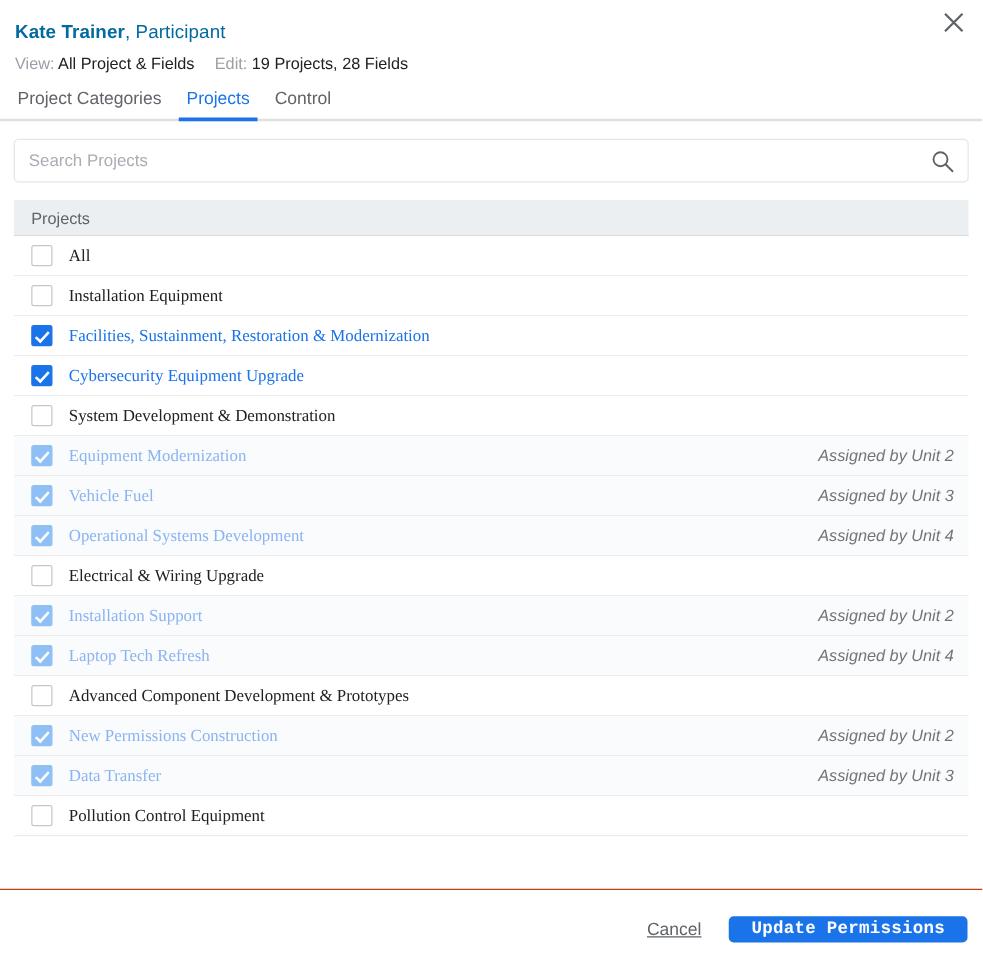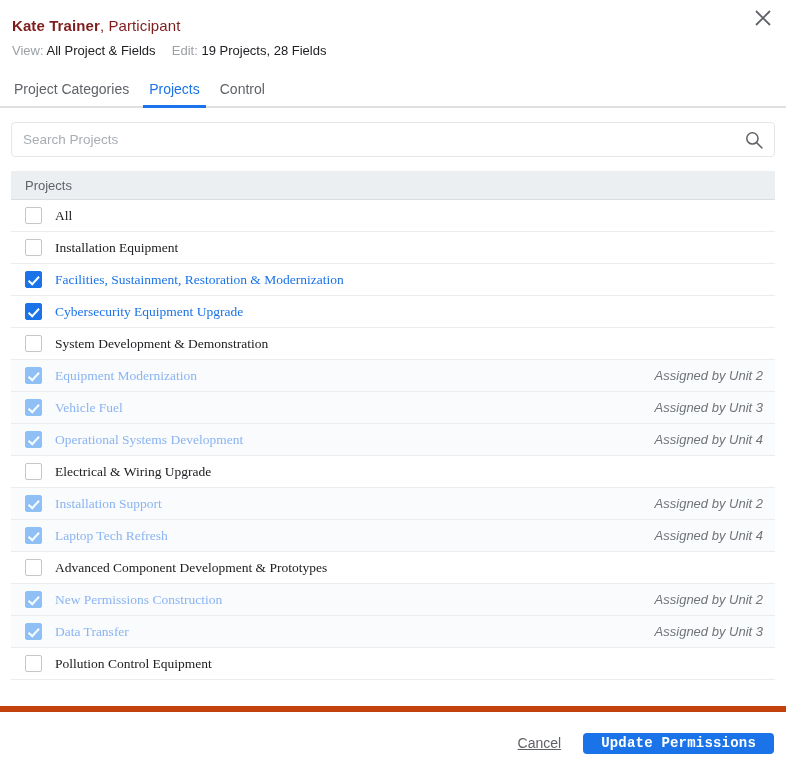--- a/index.html
+++ b/index.html
@@ -39,21 +39,21 @@
   }
   .close-btn svg { display: block; }
 
   
   .header {
     padding: 16px 12px 0 12px;
   }
   .title-line {
     font-size: 15px;
     line-height: 20px;
-    color: #7f1d1d;
+    color: #0369a1;
     letter-spacing: 0.1px;
   }
   .title-line .person {
     font-weight: bold;
   }
   .subtitle-line {
     margin-top: 6px;
     font-size: 13px;
     line-height: 18px;
     color: #3c4043;
@@ -64,21 +64,21 @@
   .subtitle-line .val {
     color: #202124;
   }
   .subtitle-line .gap {
     display: inline-block;
     width: 9px;
   }
 
   
   .tabs {
-    margin-top: 15px;
+    margin-top: 4px;
     position: relative;
     display: flex;
     align-items: flex-end;
     padding: 0 4px;
     border-bottom: 2px solid #e0e0e0;
   }
   .tab {
     position: relative;
     padding: 6px 10px 9px 10px;
     font-size: 14px;
@@ -213,21 +213,21 @@
     margin-left: auto;
     font-size: 13px;
     font-style: italic;
     color: #70757a;
     white-space: nowrap;
     padding-left: 16px;
   }
 
   
   .footer {
-    border-top: 6px solid #c2410c;
+    border-top: 1px solid #c2410c;
     height: 62px;
     min-height: 62px;
     display: flex;
     align-items: center;
     justify-content: flex-end;
     padding-right: 12px;
     gap: 22px;
     background: #fff;
   }
   .cancel-link {

